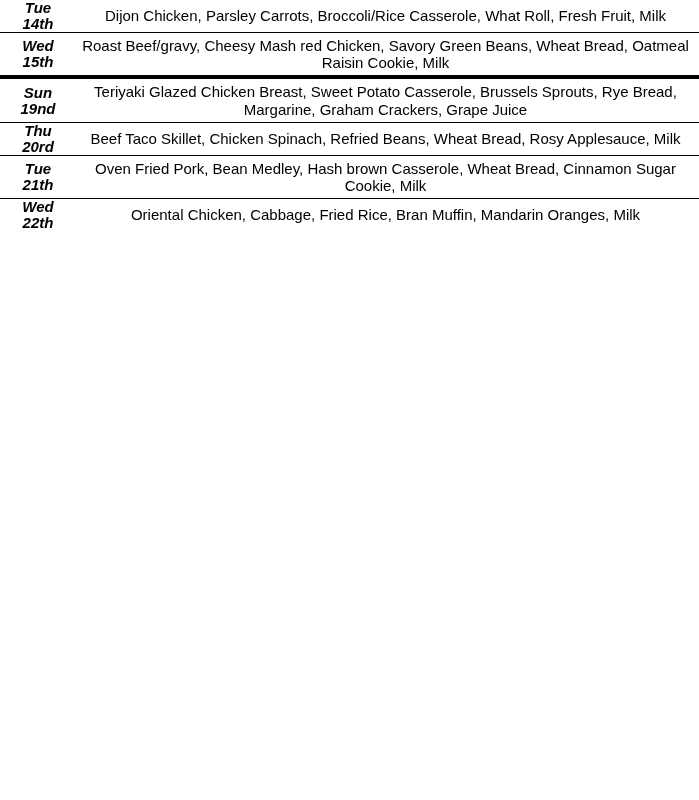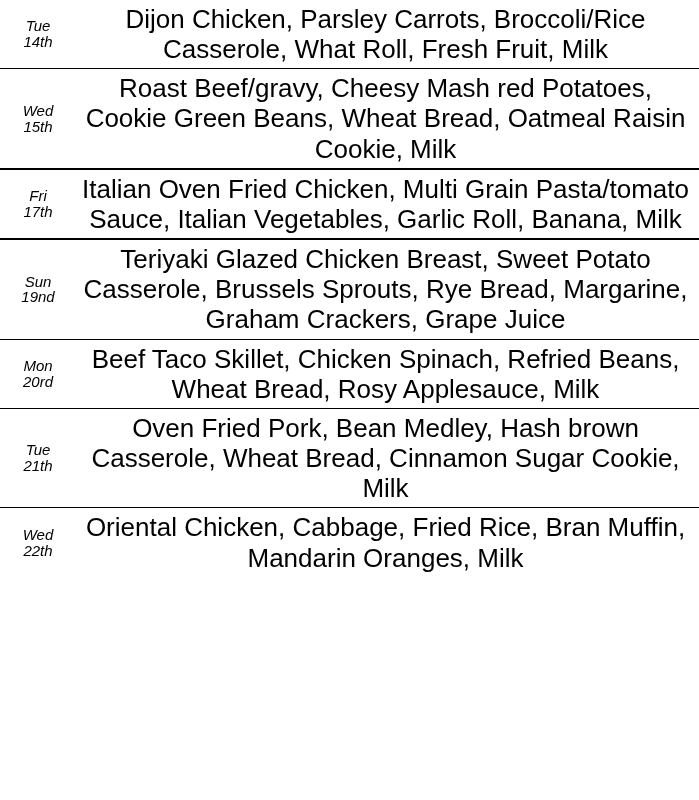--- a/index.html
+++ b/index.html
@@ -18,35 +18,35 @@
     width: 699px;
     border-collapse: collapse;
   }
   #menu-table tr {
     vertical-align: middle;
   }
   .day-cell {
     width: 72px;
     text-align: center;
     font-size: 15px;
-    font-weight: normal;
+    font-weight: bold;
     font-style: italic;
     line-height: 1.05;
     padding: 0 2px;
     white-space: nowrap;
   }
   .day-cell .dow {
     display: block;
   }
   .day-cell .dom {
     display: block;
   }
   .meal-cell {
     text-align: center;
-    font-size: 26px;
+    font-size: 15px;
     line-height: 1.16;
     padding: 4px 4px 4px 0;
     margin-top: 17px;
   }
   .divider {
     height: 0;
     border: 0;
     border-top: 1px solid #000000;
     margin: 0;
   }
@@ -70,38 +70,31 @@
       <tr>
         <td class="rule" colspan="2">
           <hr class="divider">
         </td>
       </tr>
       <tr>
         <td class="day-cell">
           <span class="dow">Wed</span>
           <span class="dom">15th</span>
         </td>
-        <td class="meal-cell">Roast Beef/gravy, Cheesy Mash red Potatoes, Cookie Green Beans, Wheat Bread, Oatmeal Raisin Cookie, Milk</td>
+        <td class="meal-cell">Roast Beef/gravy, Cheesy Mash red Chicken, Savory Green Beans, Wheat Bread, Oatmeal Raisin Cookie, Milk</td>
       </tr>
       <tr>
         <td class="rule" colspan="2">
           <hr class="divider">
         </td>
       </tr>
       <tr>
         <td class="rule" colspan="2">
           <hr class="divider">
         </td>
-      </tr>
-      <tr>
-        <td class="day-cell">
-          <span class="dow">Fri</span>
-          <span class="dom">17th</span>
-        </td>
-        <td class="meal-cell">Italian Oven Fried Chicken, Multi Grain Pasta/tomato Sauce, Italian Vegetables, Garlic Roll, Banana, Milk</td>
       </tr>
       <tr>
         <td class="rule" colspan="2">
           <hr class="divider">
         </td>
       </tr>
       <tr>
         <td class="rule" colspan="2">
           <hr class="divider">
         </td>
@@ -113,21 +106,21 @@
         </td>
         <td class="meal-cell">Teriyaki Glazed Chicken Breast, Sweet Potato Casserole, Brussels Sprouts, Rye Bread, Margarine, Graham Crackers, Grape Juice</td>
       </tr>
       <tr>
         <td class="rule" colspan="2">
           <hr class="divider">
         </td>
       </tr>
       <tr>
         <td class="day-cell">
-          <span class="dow">Mon</span>
+          <span class="dow">Thu</span>
           <span class="dom">20rd</span>
         </td>
         <td class="meal-cell">Beef Taco Skillet, Chicken Spinach, Refried Beans, Wheat Bread, Rosy Applesauce, Milk</td>
       </tr>
       <tr>
         <td class="rule" colspan="2">
           <hr class="divider">
         </td>
       </tr>
       <tr>

